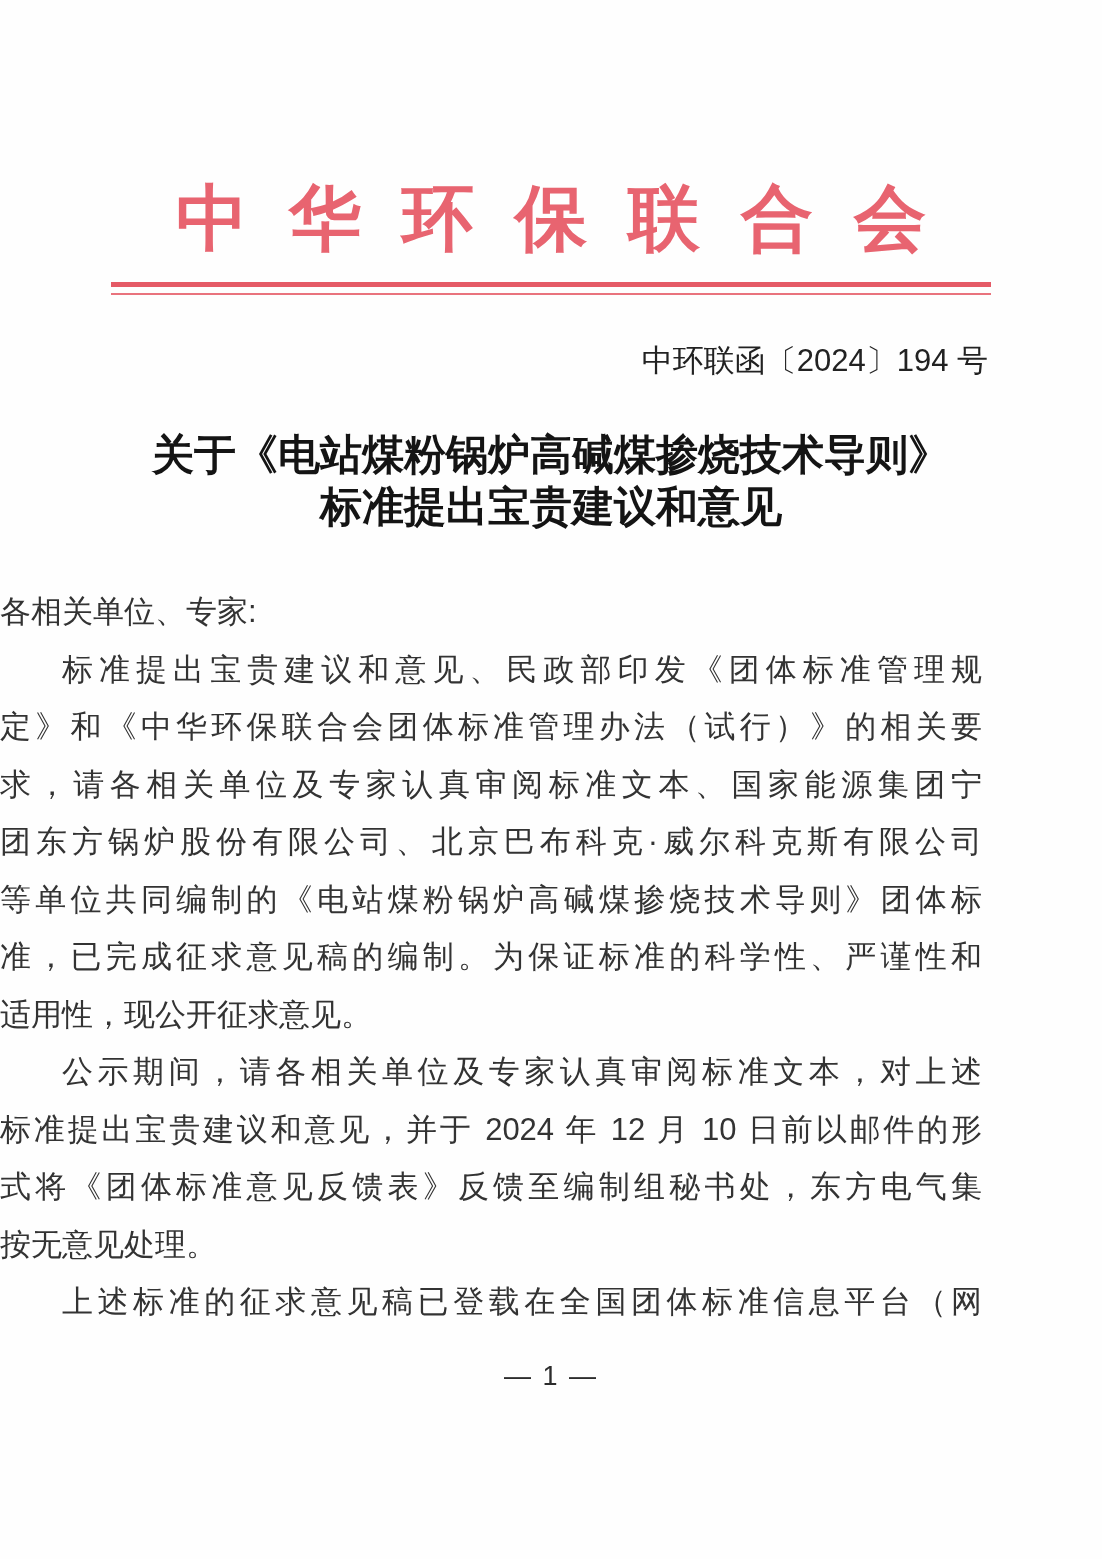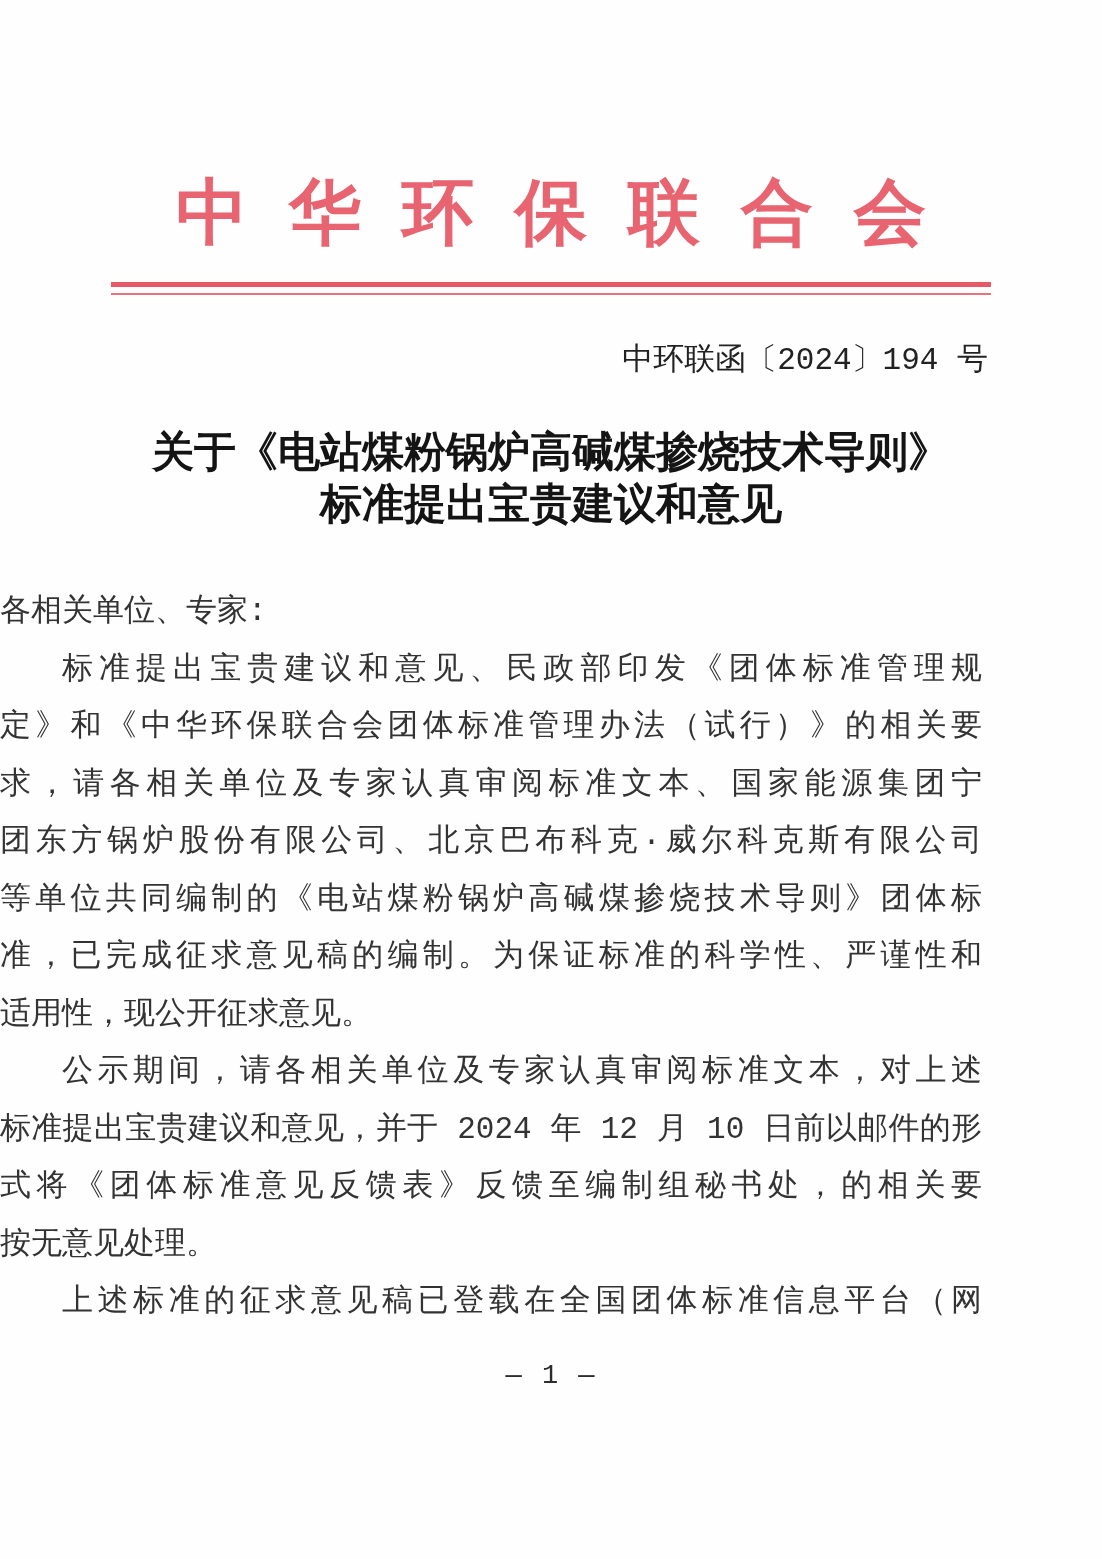--- a/index.html
+++ b/index.html
@@ -11,21 +11,21 @@
   }
   * { margin: 0; padding: 0; box-sizing: border-box; }
   html, body { background: #ffffff; }
   .page {
     position: relative;
     width: 1102px;
     height: 1559px;
     margin: 0 auto;
     background: var(--page-bg);
     overflow: hidden;
-    font-family: Liberation Mono, monospace;
+    font-family: Liberation Sans, sans-serif;
     padding-top: 168px;
   }
   
   .org-title {
     text-align: center;
     font-size: 72px;
     font-weight: bold;
     line-height: 100px;
     color: var(--accent-color);
     letter-spacing: 41px;
@@ -112,20 +112,20 @@
     <p class="line">各相关单位、专家:</p>
     <p class="line j ind">标准提出宝贵建议和意见、民政部印发《团体标准管理规</p>
     <p class="line j">定》和《中华环保联合会团体标准管理办法（试行）》的相关要</p>
     <p class="line j">求，请各相关单位及专家认真审阅标准文本、国家能源集团宁</p>
     <p class="line j">团东方锅炉股份有限公司、北京巴布科克·威尔科克斯有限公司</p>
     <p class="line j">等单位共同编制的《电站煤粉锅炉高碱煤掺烧技术导则》团体标</p>
     <p class="line j">准，已完成征求意见稿的编制。为保证标准的科学性、严谨性和</p>
     <p class="line">适用性，现公开征求意见。</p>
     <p class="line j ind">公示期间，请各相关单位及专家认真审阅标准文本，对上述</p>
     <p class="line j">标准提出宝贵建议和意见，并于 2024 年 12 月 10 日前以邮件的形</p>
-    <p class="line j">式将《团体标准意见反馈表》反馈至编制组秘书处，的相关要</p>
+    <p class="line j">式将《团体标准意见反馈表》反馈至编制组秘书处，东方电气集</p>
     <p class="line">按无意见处理。</p>
     <p class="line j ind">上述标准的征求意见稿已登载在全国团体标准信息平台（网</p>
   </div>
 
   <footer class="page-number">— 1 —</footer>
 
 </div>
 
 </body></html>

